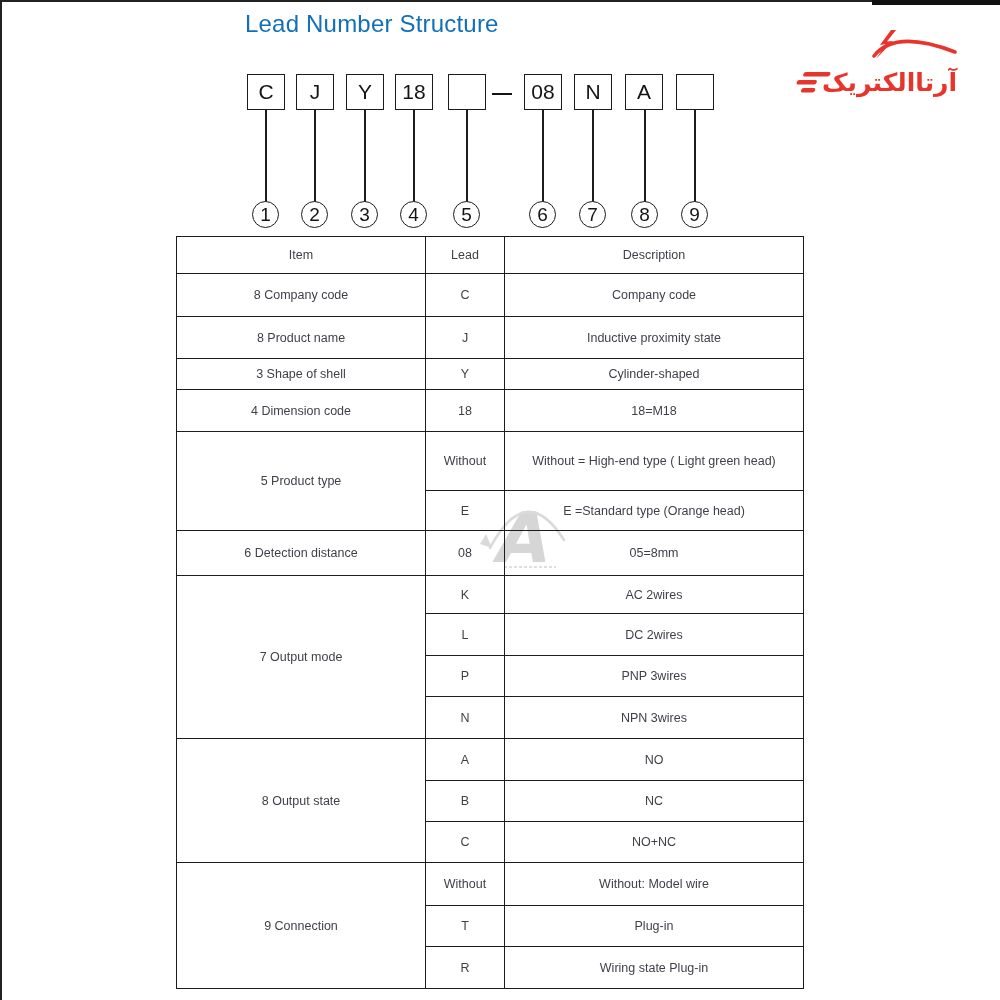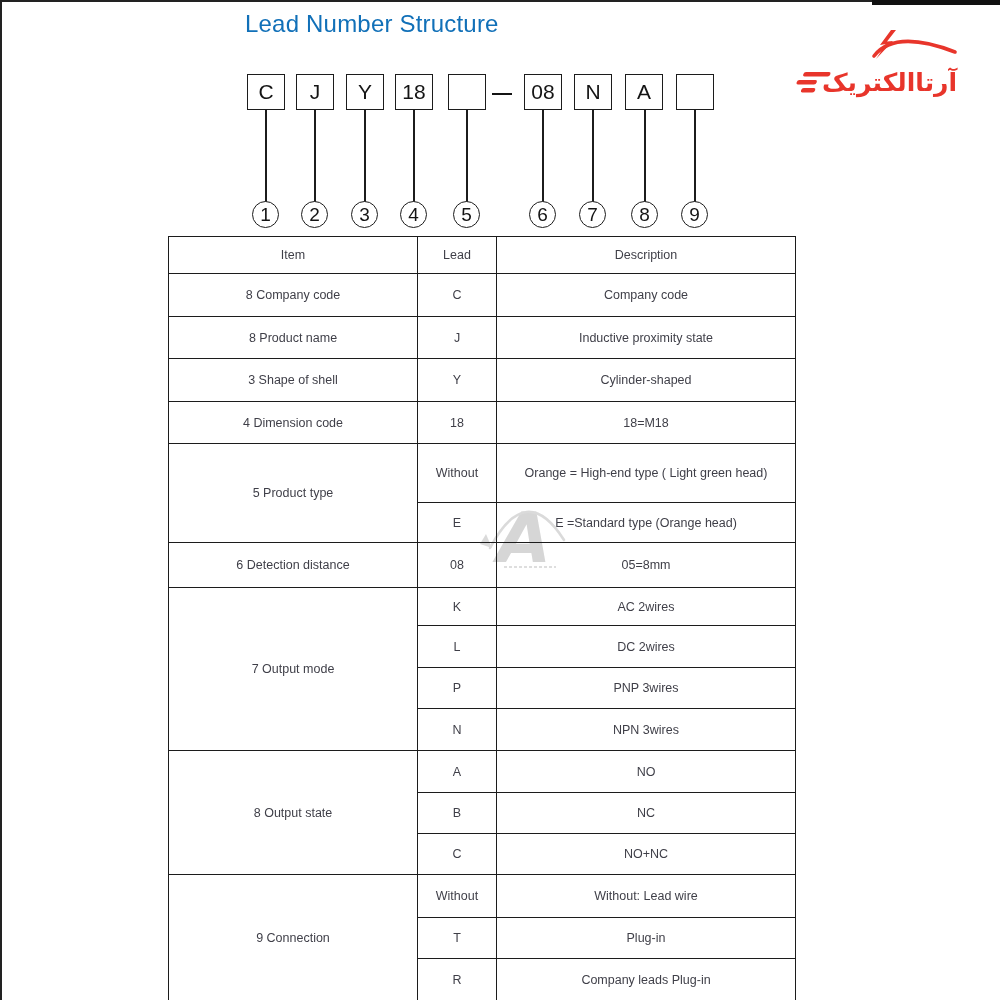--- a/index.html
+++ b/index.html
@@ -50,21 +50,21 @@
     border:1.6px solid var(--border-black);border-radius:50%;
     display:flex;align-items:center;justify-content:center;
     font-size:19px;font-weight:500;color:#141414;background:#fff;
   }
 
   
   .watermark{position:absolute;left:476px;top:490px;width:96px;height:88px;opacity:0.55;}
 
   
   table.model-table{
-    position:absolute;left:168px;top:236px;width:627px;
+    position:absolute;left:176px;top:236px;width:627px;
     border-collapse:collapse;table-layout:fixed;background:transparent;
   }
   table.model-table col.c-item{width:249px;}
   table.model-table col.c-code{width:79px;}
   table.model-table col.c-desc{width:299px;}
   table.model-table td,table.model-table th{
     border:1px solid var(--border-black);
     text-align:center;vertical-align:middle;
     font-size:12.5px;font-weight:400;color:var(--text-dark);
     padding:0 4px;background:transparent;
@@ -145,34 +145,34 @@
     <tr style="height:43px">
       <td>8 Company code</td>
       <td>C</td>
       <td>Company code</td>
     </tr>
     <tr style="height:42px">
       <td>8 Product name</td>
       <td>J</td>
       <td>Inductive proximity state</td>
     </tr>
-    <tr style="height:43px">
+    <tr style="height:31px">
       <td>3 Shape of shell</td>
       <td>Y</td>
       <td>Cylinder-shaped</td>
     </tr>
     <tr style="height:42px">
       <td>4 Dimension code</td>
       <td>18</td>
       <td>18=M18</td>
     </tr>
     <tr style="height:59px">
       <td rowspan="2">5 Product type</td>
       <td>Without</td>
-      <td>Orange = High-end type ( Light green head)</td>
+      <td>Without = High-end type ( Light green head)</td>
     </tr>
     <tr style="height:40px">
       <td>E</td>
       <td>E =Standard type (Orange head)</td>
     </tr>
     <tr style="height:45px">
       <td>6 Detection distance</td>
       <td>08</td>
       <td>05=8mm</td>
     </tr>
@@ -202,24 +202,24 @@
       <td>B</td>
       <td>NC</td>
     </tr>
     <tr style="height:41px">
       <td>C</td>
       <td>NO+NC</td>
     </tr>
     <tr style="height:43px">
       <td rowspan="3">9 Connection</td>
       <td>Without</td>
-      <td>Without: Lead wire</td>
+      <td>Without: Model wire</td>
     </tr>
     <tr style="height:41px">
       <td>T</td>
       <td>Plug-in</td>
     </tr>
     <tr style="height:42px">
       <td>R</td>
-      <td>Company leads Plug-in</td>
+      <td>Wiring state Plug-in</td>
     </tr>
   </tbody>
 </table>
 
 </body></html>

